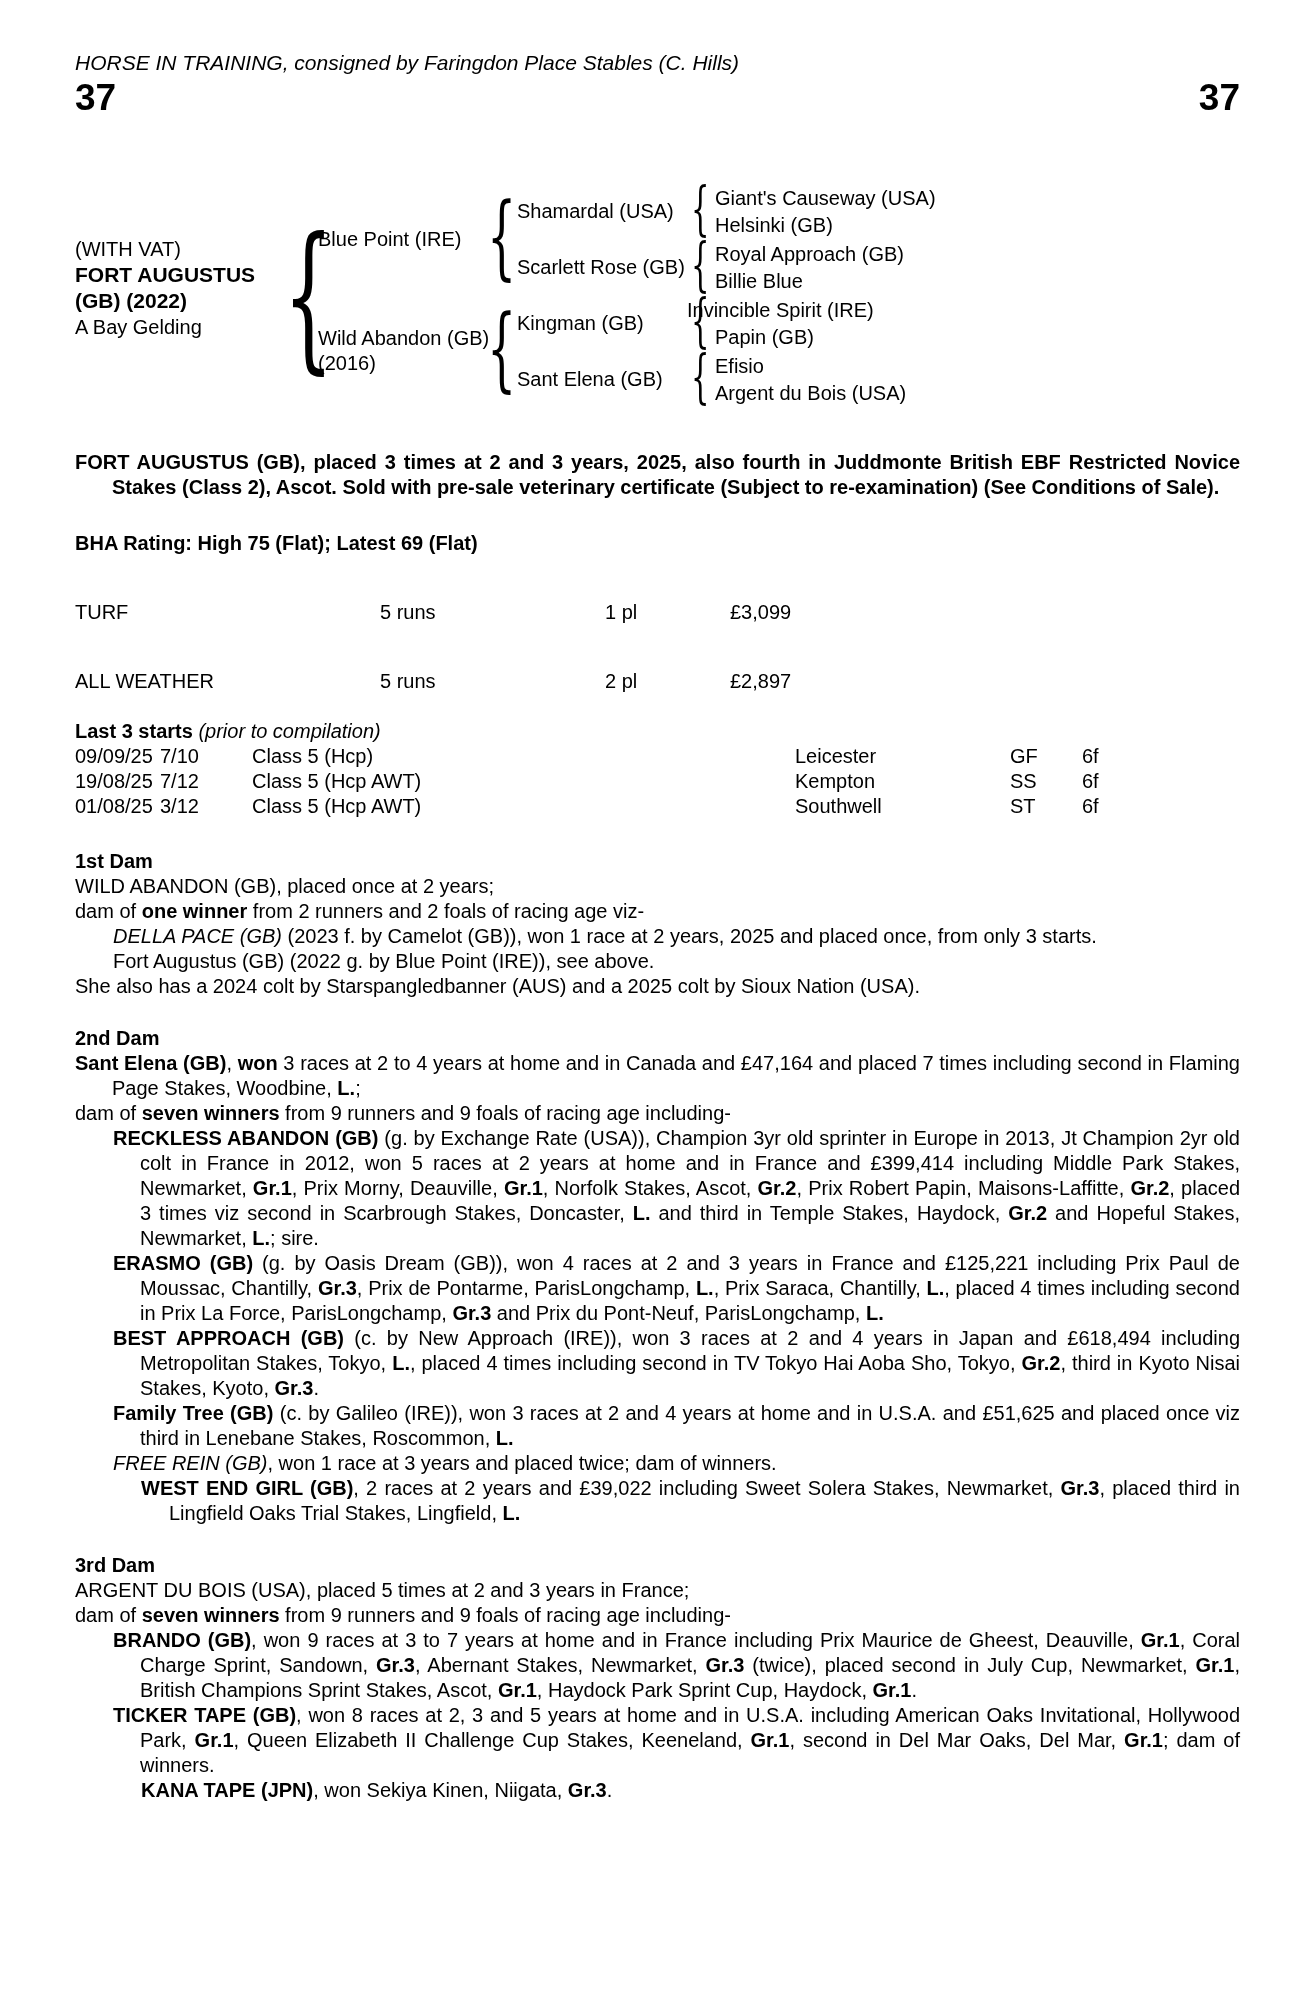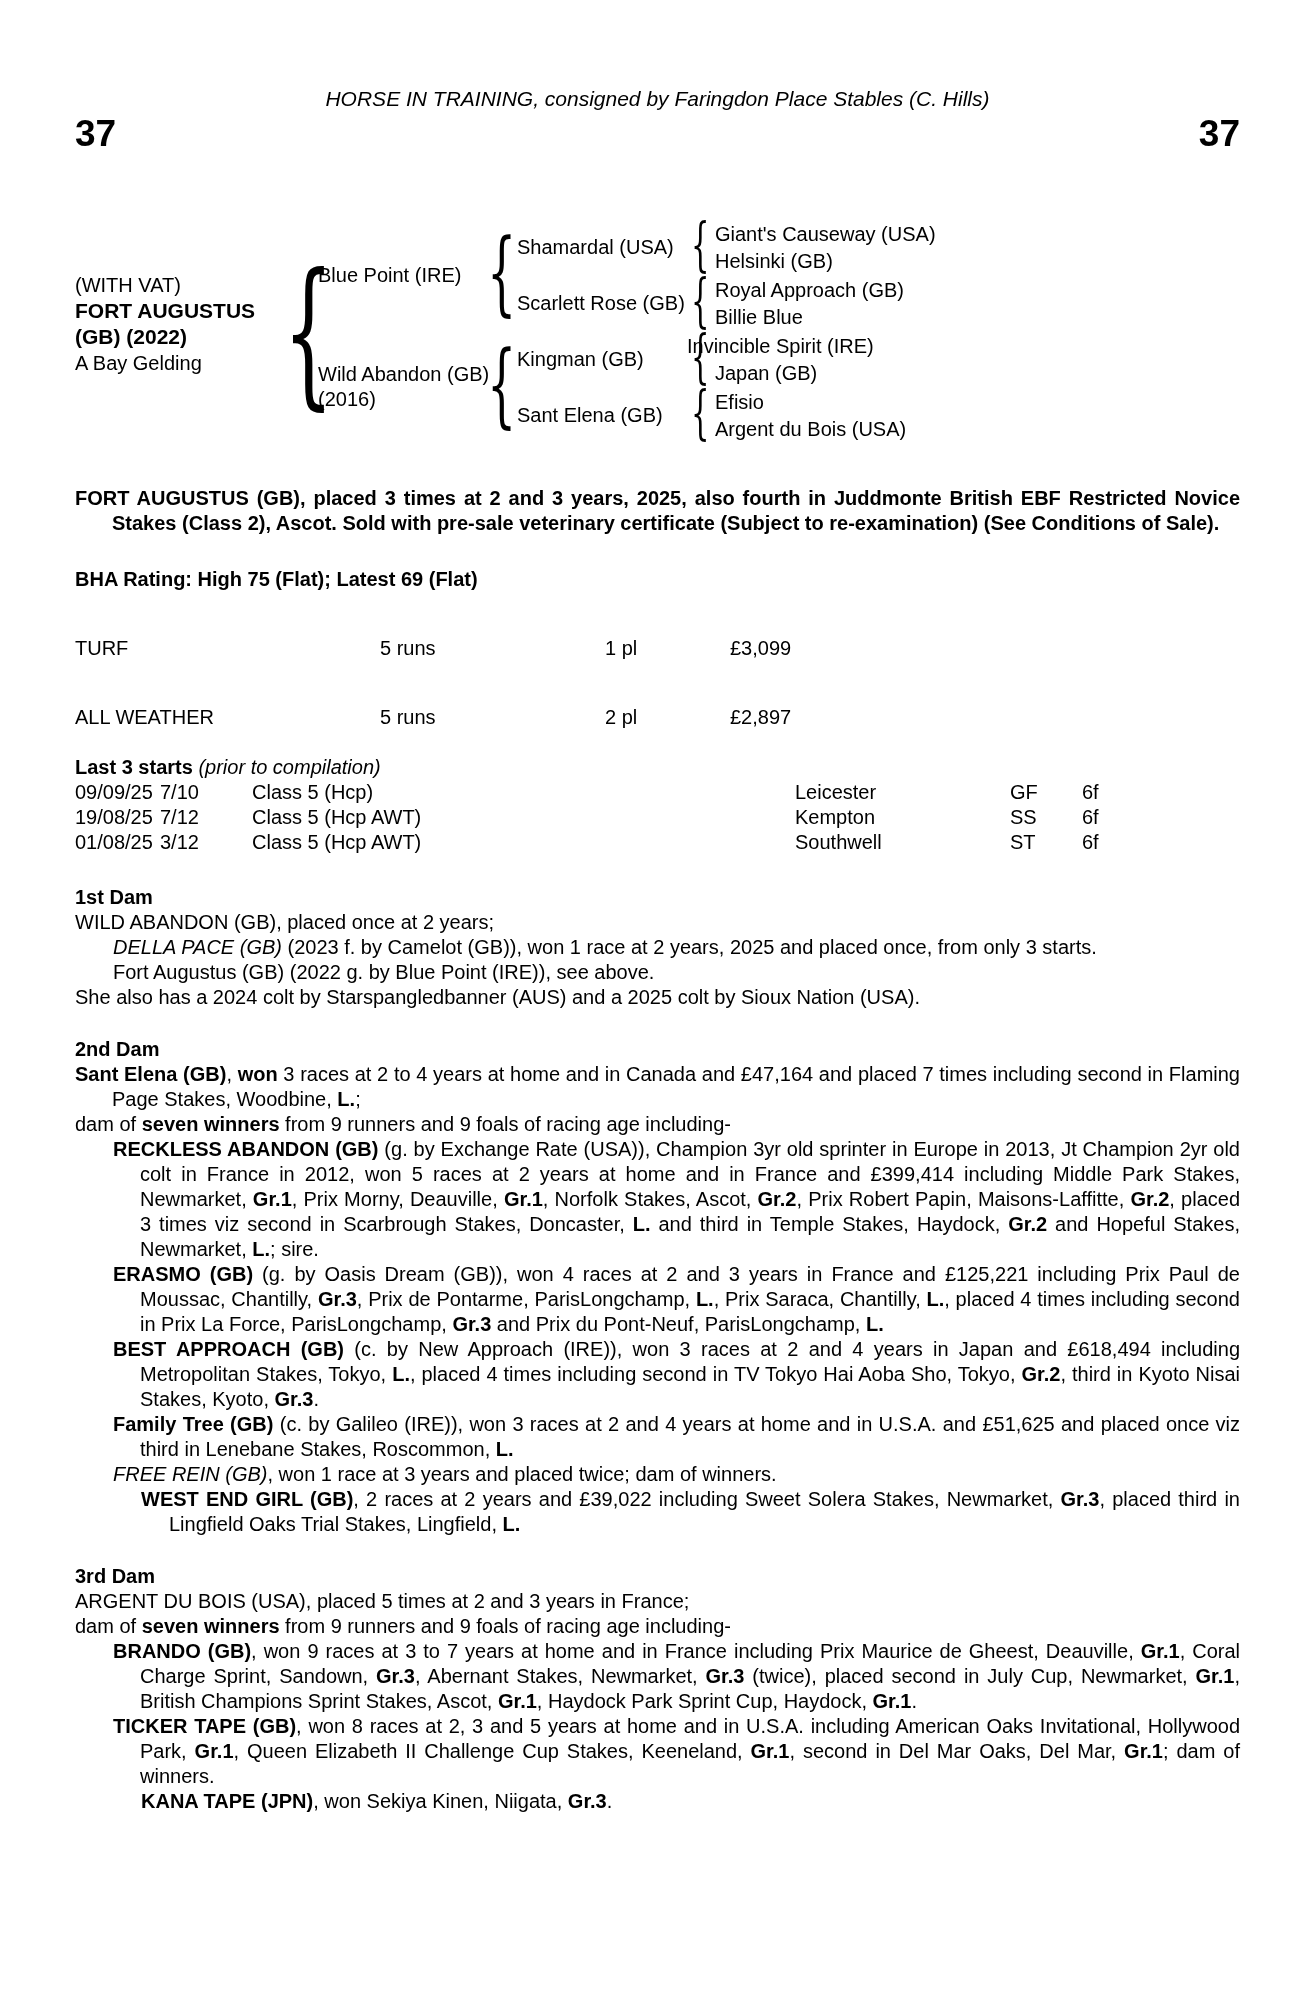--- a/index.html
+++ b/index.html
@@ -3,21 +3,21 @@
 <meta charset="utf-8">
 <style>
   html,body { margin:0; padding:0; background:#ffffff; }
   body {
     width:1315px; height:2000px; overflow:hidden;
     color:#000;
     font-family:"Liberation Sans", sans-serif;
     font-size:20px; line-height:25px;
   }
   .page { padding:50px 75px 0 75px; }
-  .consignor { text-align:center; font-style:italic; font-size:21px; line-height:26px;margin-top:36px; }
+  .consignor { font-style:italic; font-size:21px; line-height:26px; }
   .lots { display:flex; justify-content:space-between; font-weight:bold; font-size:37px; line-height:40px; margin-top:2px; }
   .b { font-weight:bold; }
   .i { font-style:italic; }
 
   
   .pedigree { position:relative; height:232px; margin-top:60px; }
   .ped-abs { position:absolute; white-space:nowrap; }
   .ped-left { left:0; top:58px; line-height:26px; }
   .ped-name { font-weight:bold; font-size:21px; }
   .brace {
@@ -82,21 +82,21 @@
     <span class="brace" style="left:616px; top:4px;   font-size:58px; line-height:54px;">{</span>
     <span class="brace" style="left:616px; top:60px;  font-size:58px; line-height:54px;">{</span>
     <span class="brace" style="left:616px; top:116px; font-size:58px; line-height:54px;">{</span>
     <span class="brace" style="left:616px; top:172px; font-size:58px; line-height:54px;">{</span>
 
     <span class="ped-abs" style="left:640px; top:8px;">Giant's Causeway (USA)</span>
     <span class="ped-abs" style="left:640px; top:35px;">Helsinki (GB)</span>
     <span class="ped-abs" style="left:640px; top:64px;">Royal Approach (GB)</span>
     <span class="ped-abs" style="left:640px; top:91px;">Billie Blue</span>
     <span class="ped-abs" style="left:612px; top:120px;">Invincible Spirit (IRE)</span>
-    <span class="ped-abs" style="left:640px; top:147px;">Japan (GB)</span>
+    <span class="ped-abs" style="left:640px; top:147px;">Papin (GB)</span>
     <span class="ped-abs" style="left:640px; top:176px;">Efisio</span>
     <span class="ped-abs" style="left:640px; top:203px;">Argent du Bois (USA)</span>
   </div>
 
   <div class="rr para ind0">FORT AUGUSTUS (GB), placed 3 times at 2 and 3 years, 2025, also fourth in Juddmonte British EBF Restricted Novice Stakes (Class 2), Ascot. Sold with pre-sale veterinary certificate (Subject to re-examination) (See Conditions of Sale).</div>
 
   <div class="bha">BHA Rating: High 75 (Flat); Latest 69 (Flat)</div>
 
   <div class="stats">
     <div class="grid-row">
@@ -138,20 +138,21 @@
       <span>Southwell</span>
       <span>ST</span>
       <span>6f</span>
     </div>
   </div>
 
   <div class="dam-section" style="margin-top:30px;">
     <div class="dam-heading">1st Dam</div>
     <div>
         <div class="para ind0"><span>WILD ABANDON (GB), placed once at 2 years;</span></div>
+        <div class="para ind0"><span>dam of </span><span class="b">one winner</span><span> from 2 runners and 2 foals of racing age viz-</span></div>
         <div class="para ind1"><span class="i">DELLA PACE (GB)</span><span> (2023 f. by Camelot (GB)), won 1 race at 2 years, 2025 and placed once, from only 3 starts.</span></div>
         <div class="para ind1"><span>Fort Augustus (GB) (2022 g. by Blue Point (IRE)), see above.</span></div>
         <div class="para ind0"><span>She also has a 2024 colt by Starspangledbanner (AUS) and a 2025 colt by Sioux Nation (USA).</span></div>
       </div>
   </div>
 
   <div class="dam-section">
     <div class="dam-heading">2nd Dam</div>
     <div>
         <div class="para ind0"><span class="b">Sant Elena (GB)</span><span>, </span><span class="b">won</span><span> 3 races at 2 to 4 years at home and in Canada and £47,164 and placed 7 times including second in Flaming Page Stakes, Woodbine, </span><span class="b">L.</span><span>;</span></div>

